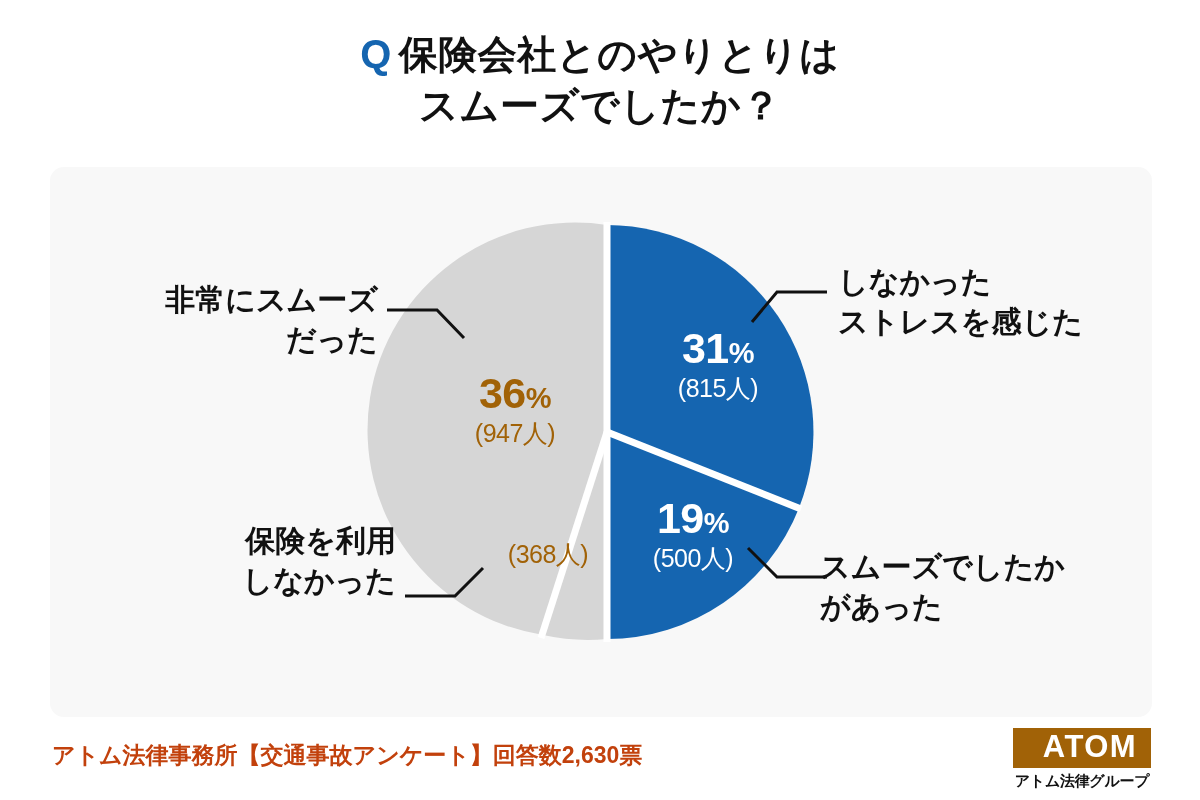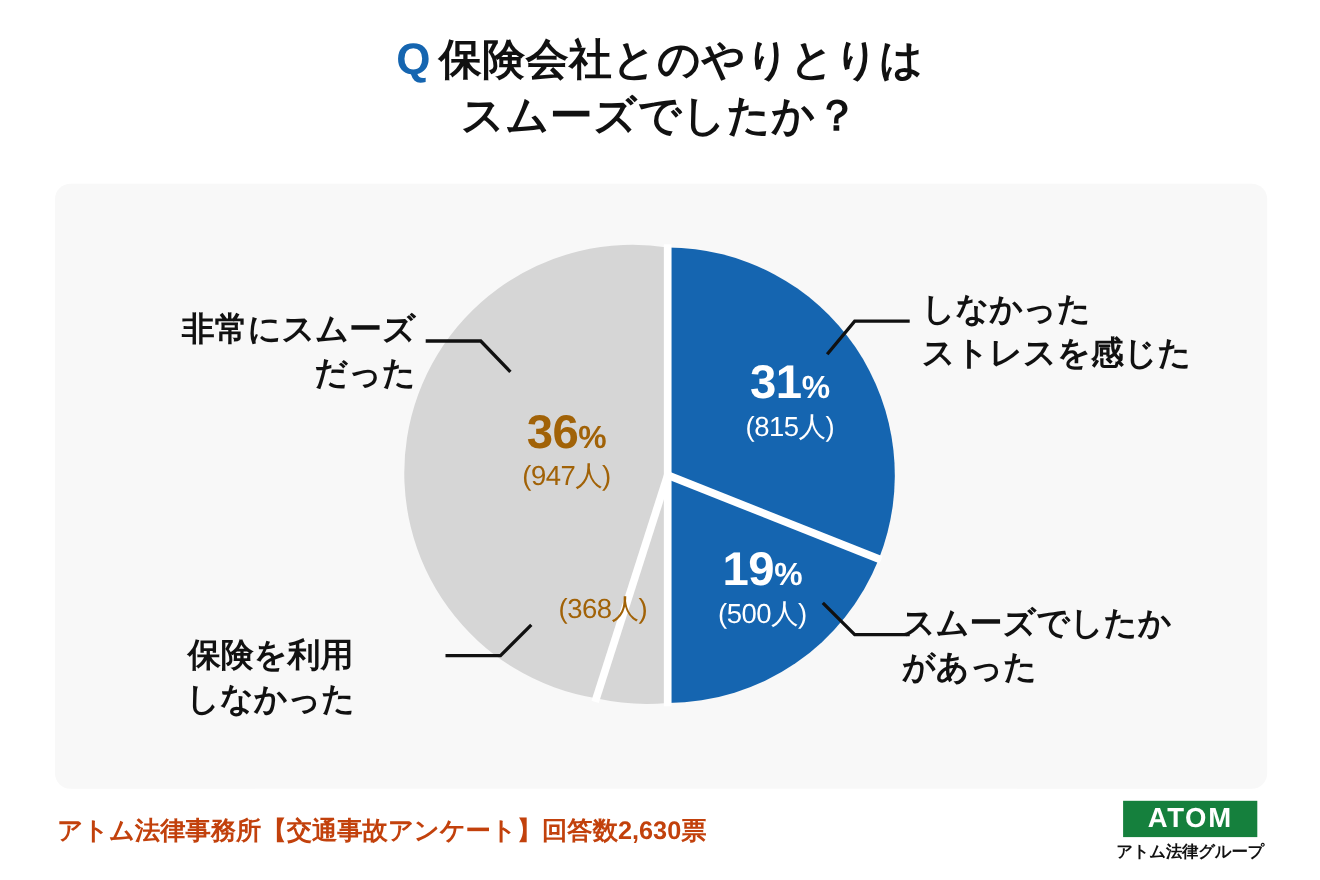--- a/index.html
+++ b/index.html
@@ -108,26 +108,26 @@
     white-space: nowrap;
   }
   #logo-block {
     position: absolute;
     left: 1012px;
     top: 728px;
     width: 140px;
     text-align: center;
   }
   #logo-mark {
-    background: #15803d;
+    background: #a16207;
     color: #ffffff;
-    font-size: 25px;
+    font-size: 31px;
     font-weight: bold;
     letter-spacing: 1.5px;
-    padding: 3px 0 4px 0;
+    padding: 3px 0 4px 16px;
     width: 122px;
     margin: 0 auto;
     line-height: 1.05;
   }
   #logo-sub {
     margin-top: 4px;
     font-size: 15px;
     font-weight: bold;
     color: #111111;
     letter-spacing: -0.3px;
@@ -194,21 +194,21 @@
 <div class="callout right" style="left:820px; top:547px;">
   <div>スムーズでしたか</div>
   <div>があった</div>
 </div>
 
 <div class="callout left" style="left:78px; top:280px; width:300px;">
   <div>非常にスムーズ</div>
   <div>だった</div>
 </div>
 
-<div class="callout left" style="left:96px; top:576px; width:300px; text-align:center;">
+<div class="callout left" style="left:96px; top:521px; width:300px; text-align:right;">
   <div>保険を利用</div>
   <div>しなかった</div>
 </div>
 
 <div id="footer-note">アトム法律事務所【交通事故アンケート】回答数2,630票</div>
 
 <div id="logo-block">
   <div id="logo-mark">ATOM</div>
   <div id="logo-sub">アトム法律グループ</div>
 </div>

